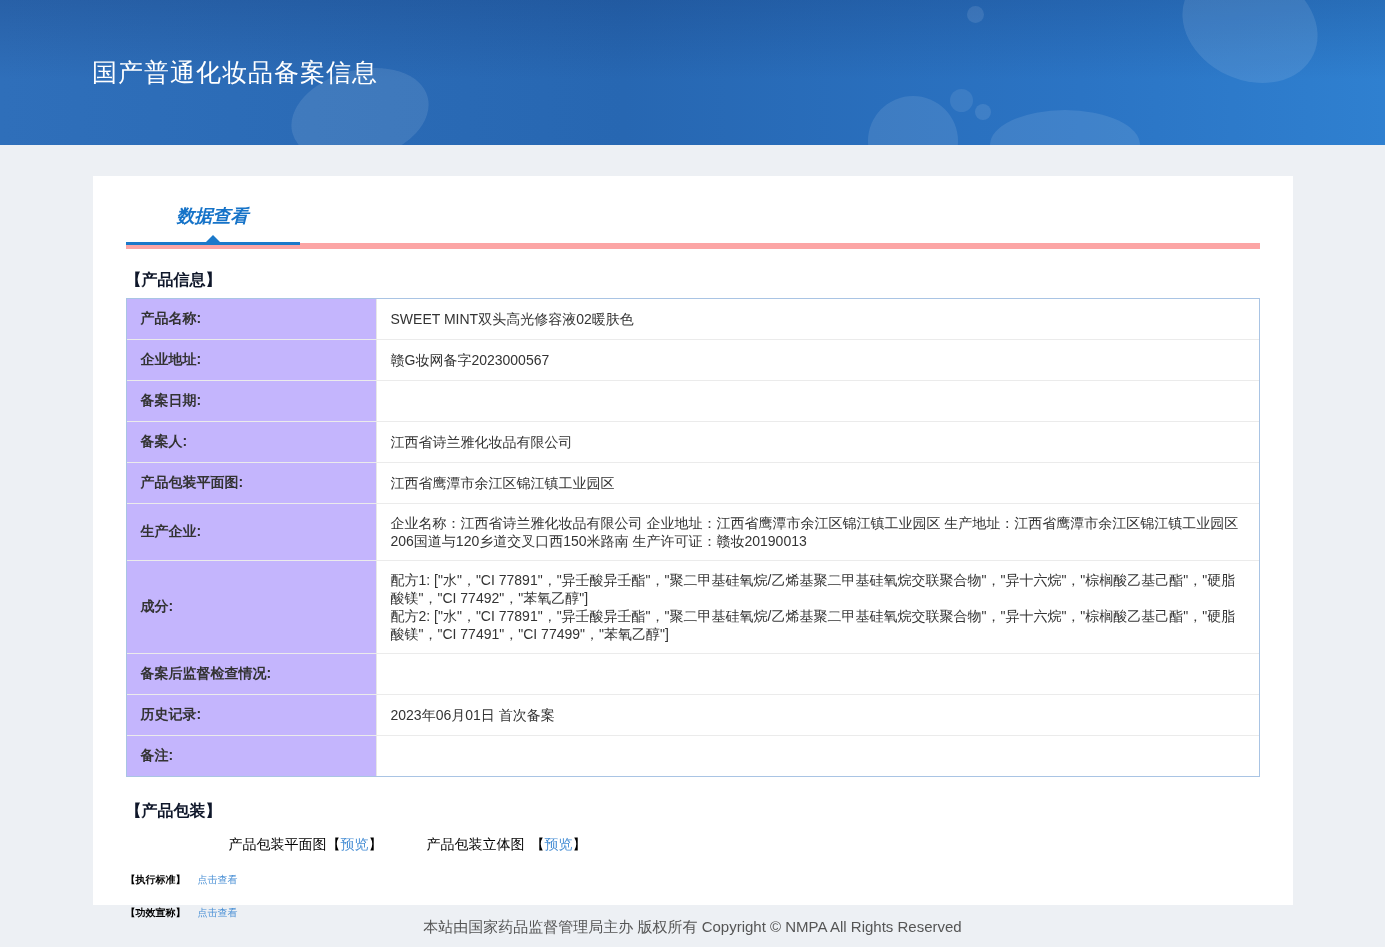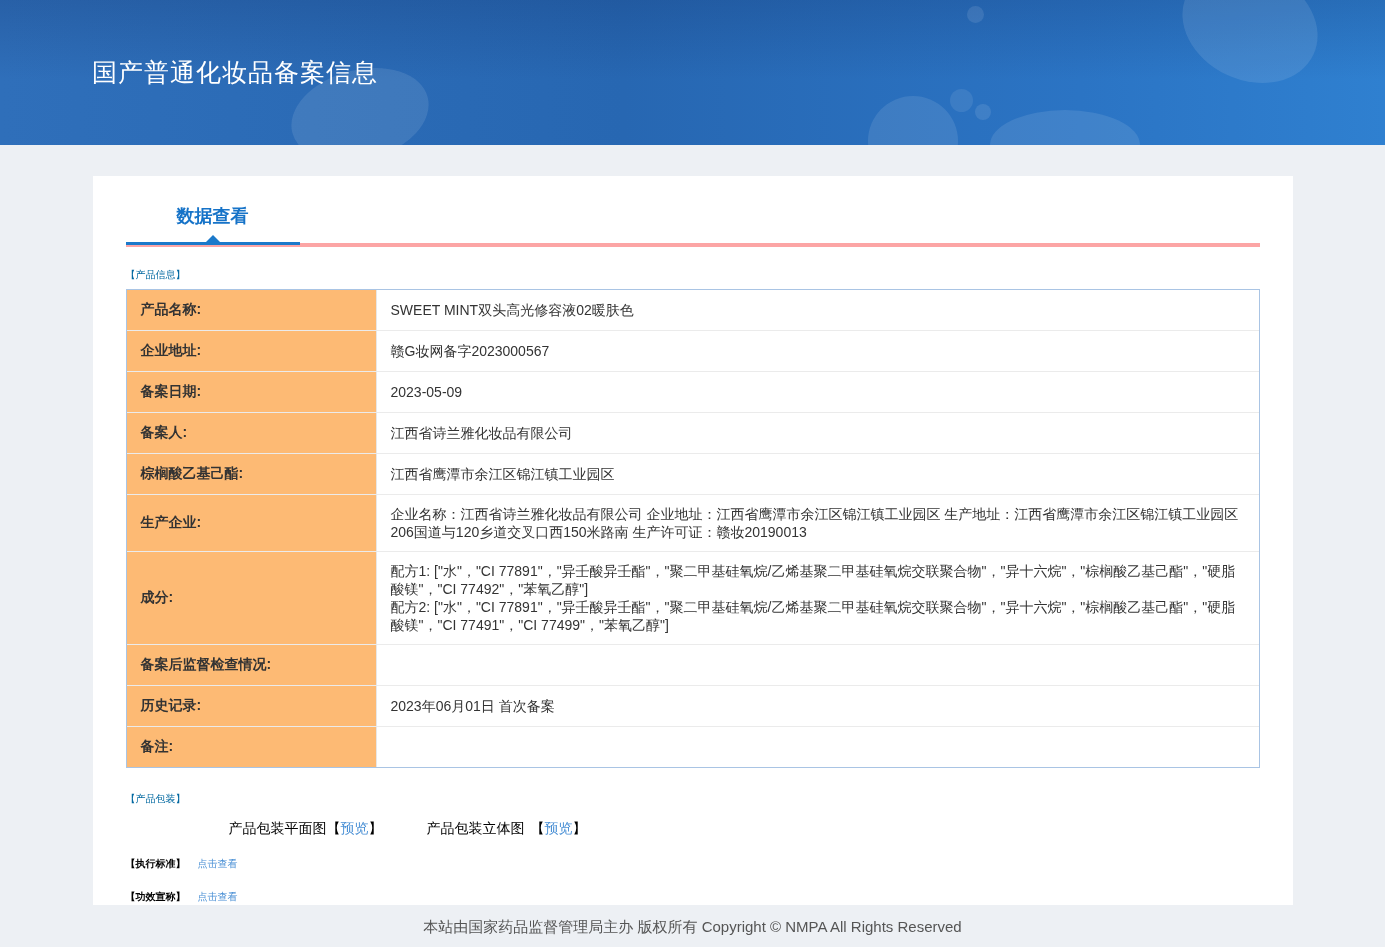--- a/index.html
+++ b/index.html
@@ -39,22 +39,23 @@
   .card {
     width: 1200px; height: 729px;
     margin: 0 auto;
     background: #ffffff;
     padding: 0 33px;
   }
 
   
   .tabstrip {
     padding-top: 28px;
-    border-bottom: 4px solid #fca5a5;
+    border-bottom: 6px solid #fca5a5;
     position: relative;
+    font-style: italic;
   }
   .tab {
     display: inline-block;
     width: 174px;
     text-align: center;
     color: #1673c8;
     font-size: 18px;
     font-weight: bold;
     padding-bottom: 15px;
     position: relative;
@@ -67,34 +68,34 @@
   .tab .tab-caret {
     position: absolute; bottom: 1px; left: 50%; margin-left: -7px;
     width: 0; height: 0;
     border-left: 7px solid transparent;
     border-right: 7px solid transparent;
     border-bottom: 7px solid #1b79ca;
   }
 
   
   .section-title {
-    font-size: 10px; font-weight: normal; color: #0369a1;
+    font-size: 16px; font-weight: bold; color: #0f172a;
     margin: 21px 0 7px;
   }
 
   
   .info-table {
     border: 1px solid #a9c4e4;
     width: 1134px;
   }
   .info-row { display: flex; border-bottom: 1px solid #ebebeb; }
   .info-row:last-child { border-bottom: none; gap: 44px; }
   .info-label {
     width: 250px; flex: 0 0 250px;
-    background: #fdba74;
+    background: #c4b5fd;
     border-right: 1px solid #e7e7e7;
     font-weight: bold; font-size: 14px;
     padding: 11px 14px;
     display: flex; align-items: center;
   }
   .info-value {
     flex: 1;
     font-size: 14px; line-height: 18px;
     padding: 10px 14px;
     display: flex; align-items: center;
@@ -154,28 +155,27 @@
       <div class="info-row">
         <div class="info-label">产品名称:</div>
         <div class="info-value">SWEET MINT双头高光修容液02暖肤色</div>
       </div>
       <div class="info-row">
         <div class="info-label">企业地址:</div>
         <div class="info-value">赣G妆网备字2023000567</div>
       </div>
       <div class="info-row">
         <div class="info-label">备案日期:</div>
-        <div class="info-value">2023-05-09</div>
       </div>
       <div class="info-row">
         <div class="info-label">备案人:</div>
         <div class="info-value">江西省诗兰雅化妆品有限公司</div>
       </div>
       <div class="info-row">
-        <div class="info-label">棕榈酸乙基己酯:</div>
+        <div class="info-label">产品包装平面图:</div>
         <div class="info-value">江西省鹰潭市余江区锦江镇工业园区</div>
       </div>
       <div class="info-row">
         <div class="info-label">生产企业:</div>
         <div class="info-value">企业名称：江西省诗兰雅化妆品有限公司 企业地址：江西省鹰潭市余江区锦江镇工业园区 生产地址：江西省鹰潭市余江区锦江镇工业园区206国道与120乡道交叉口西150米路南 生产许可证：赣妆20190013</div>
       </div>
       <div class="info-row">
         <div class="info-label">成分:</div>
         <div class="info-value">配方1: ["水"，"CI 77891"，"异壬酸异壬酯"，"聚二甲基硅氧烷/乙烯基聚二甲基硅氧烷交联聚合物"，"异十六烷"，"棕榈酸乙基己酯"，"硬脂酸镁"，"CI 77492"，"苯氧乙醇"]
 配方2: ["水"，"CI 77891"，"异壬酸异壬酯"，"聚二甲基硅氧烷/乙烯基聚二甲基硅氧烷交联聚合物"，"异十六烷"，"棕榈酸乙基己酯"，"硬脂酸镁"，"CI 77491"，"CI 77499"，"苯氧乙醇"]</div>

